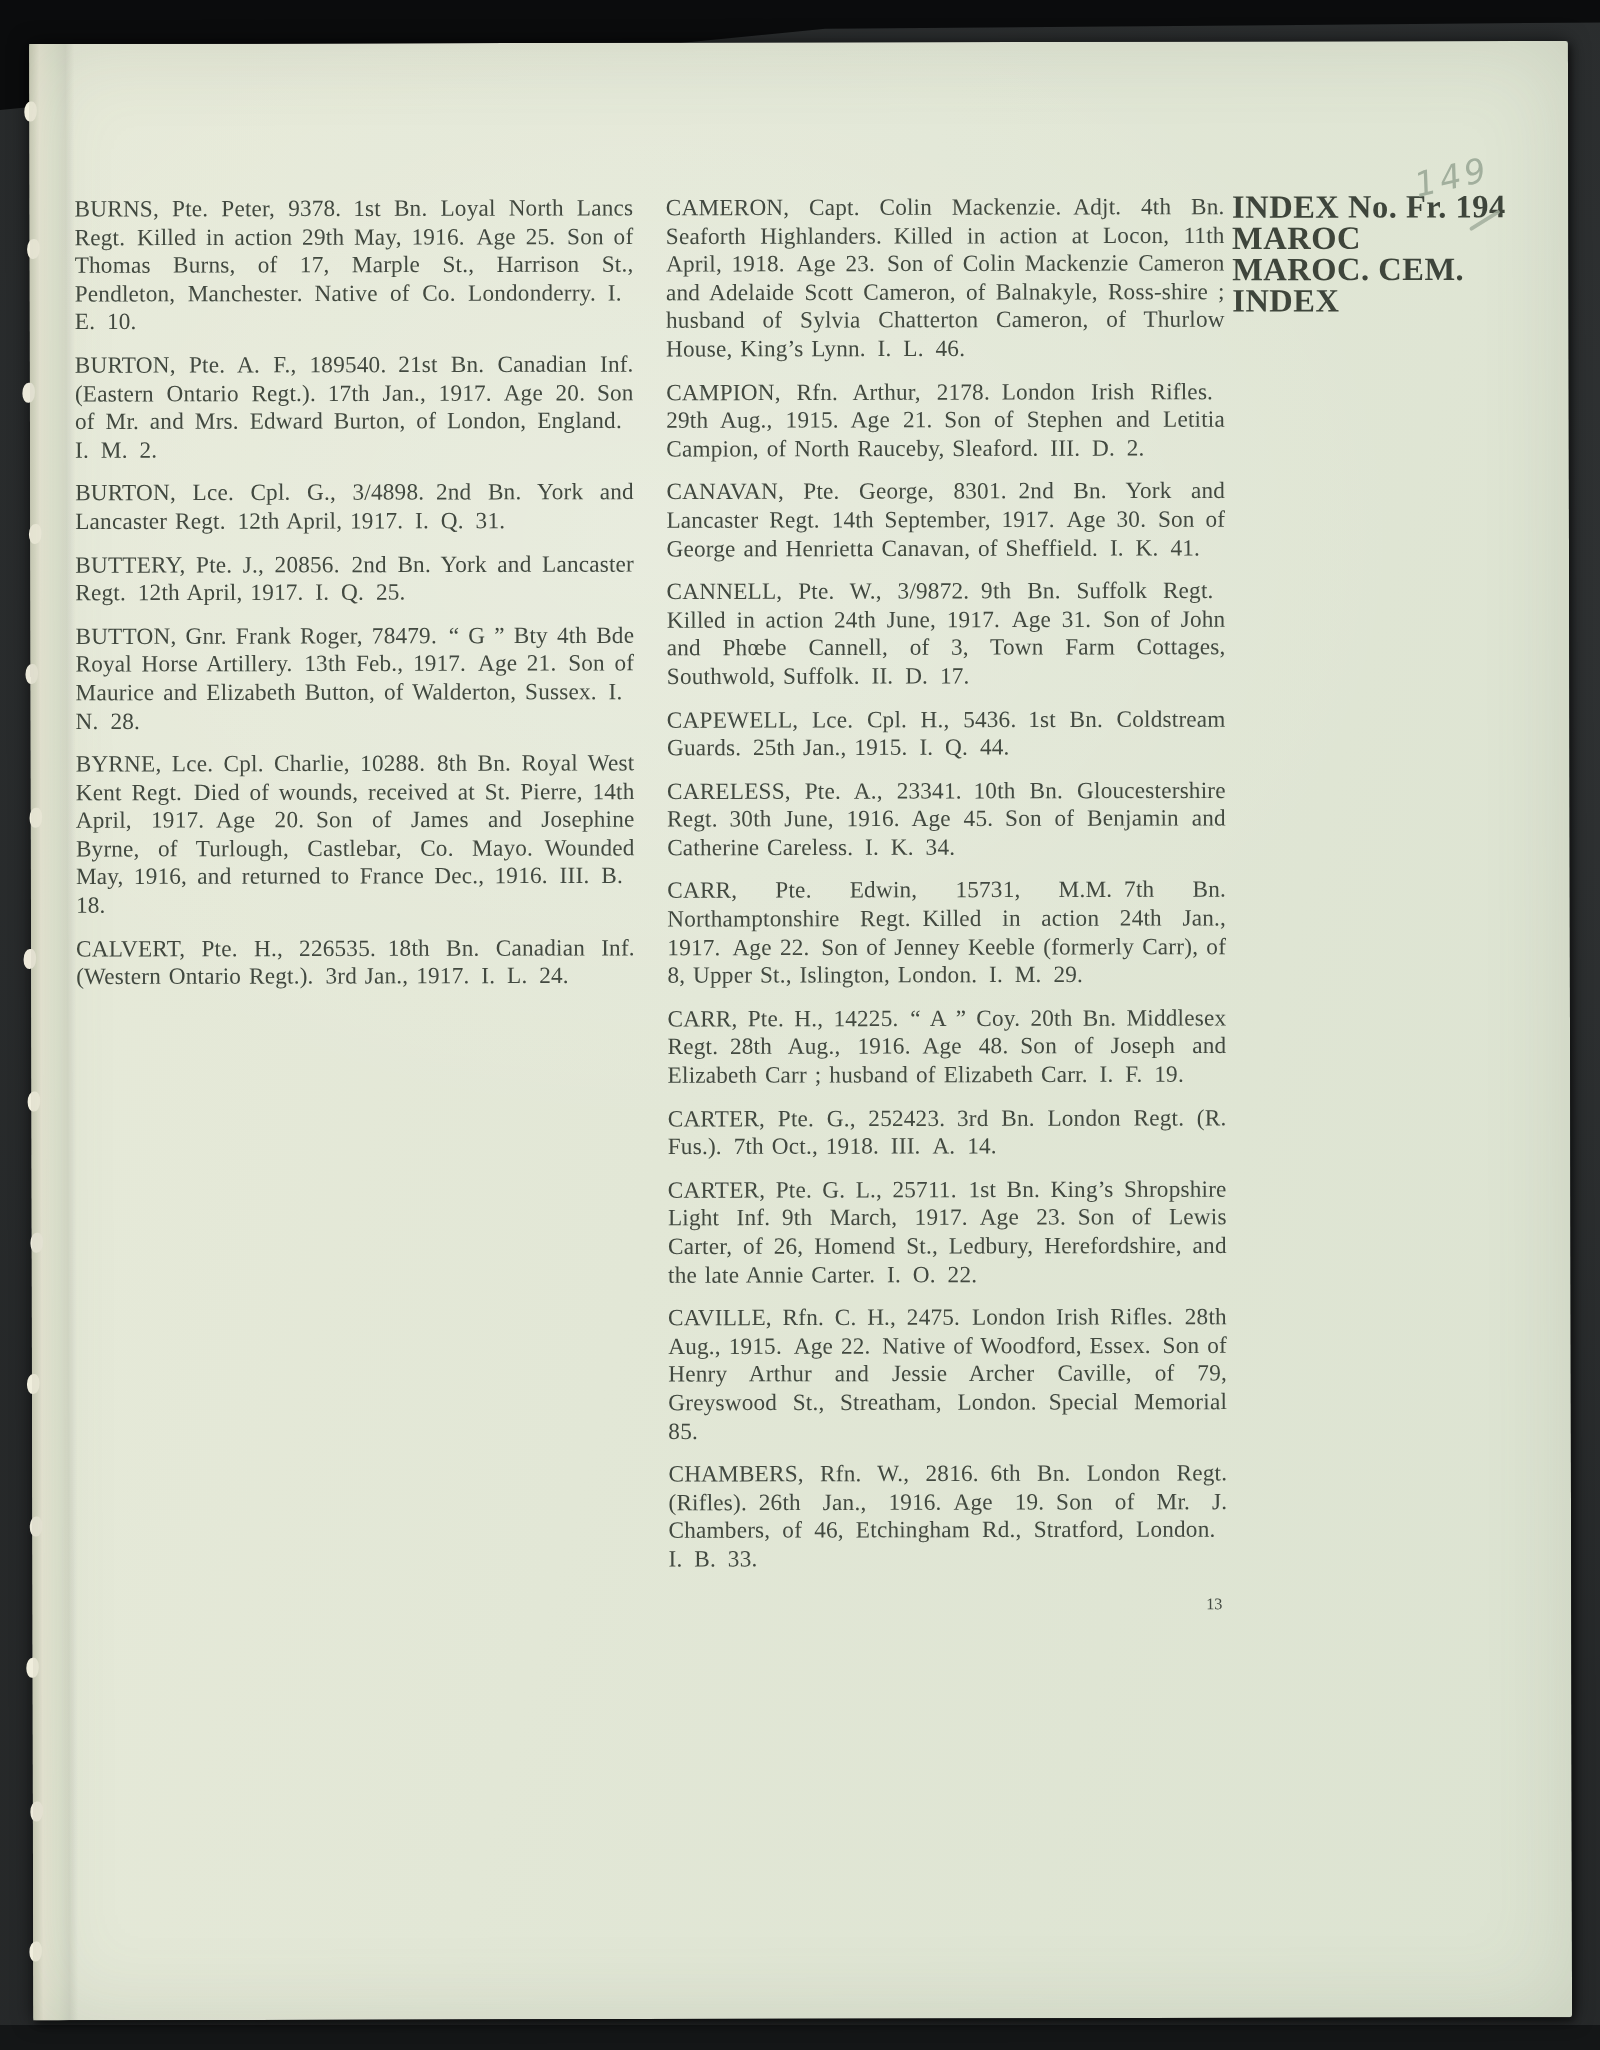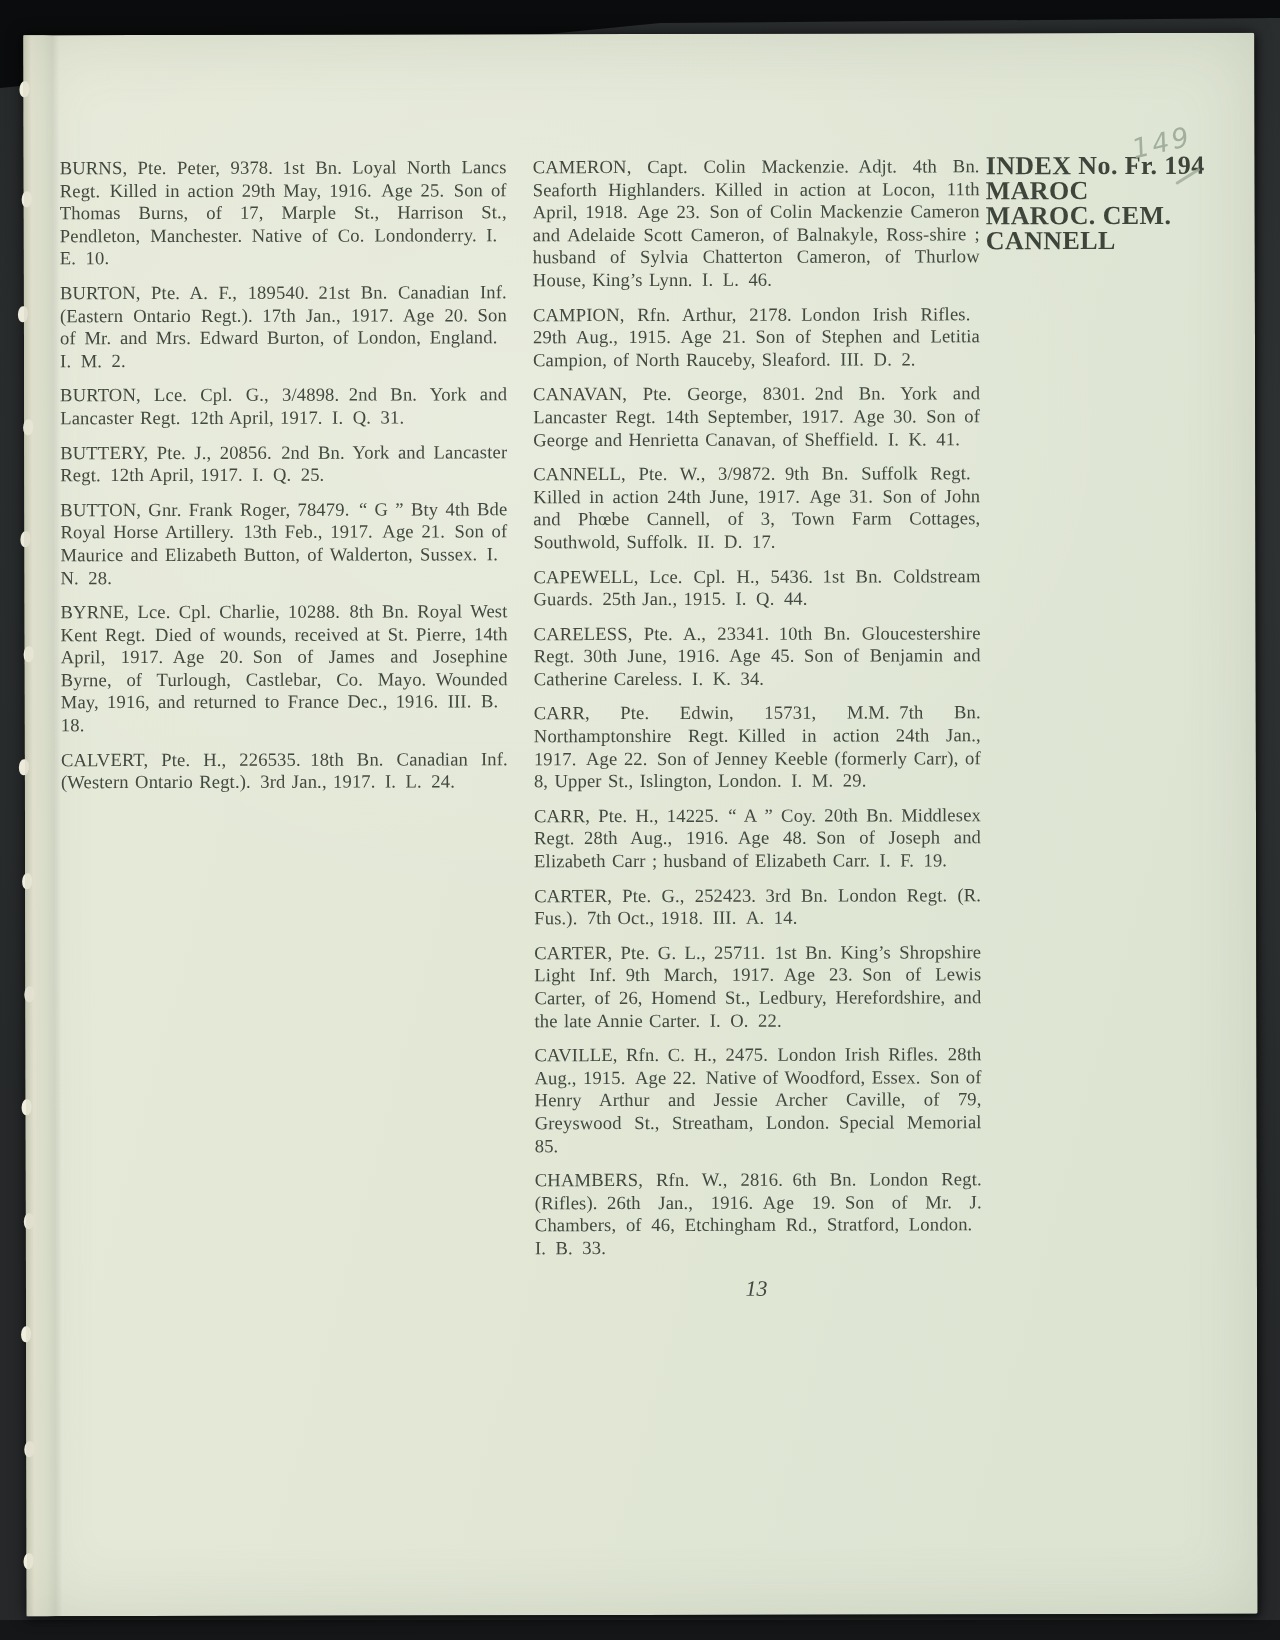--- a/index.html
+++ b/index.html
@@ -57,22 +57,22 @@
     font-size:18.6px;line-height:22.6px;
     text-align:justify;letter-spacing:0.15px;word-spacing:1.5px;
   }
   .index-block{
     position:absolute;left:962px;top:120px;
     font-size:26px;line-height:25px;letter-spacing:0.4px;color:#3e453b;
     white-space:nowrap;
     font-weight:bold;
   }
   .page-number{
-    margin-top:16px;text-align:center;padding-right:4px;
-    font-size:22px;color:#424940;font-style:italic;
+    margin-top:16px;text-align:right;padding-right:4px;
+    font-size:13px;color:#424940;
   }
   .pencil{
     position:absolute;left:1108px;top:94px;
     font-family:"DejaVu Sans",sans-serif;font-style:italic;
     font-size:27px;color:#9dab99;letter-spacing:3px;
     transform:rotate(-13deg);opacity:0.92;
   }
   .pencil-strike{
     position:absolute;left:1150px;top:142px;width:28px;height:2.5px;
     background:#a2ae9c;transform:rotate(-32deg);border-radius:2px;opacity:0.85;
@@ -115,21 +115,21 @@
         <p class="entry">CARTER, Pte. G. L., 25711. 1st Bn. King’s Shropshire Light Inf. 9th March, 1917. Age 23. Son of Lewis Carter, of 26, Homend St., Ledbury, Herefordshire, and the late Annie Carter. I. O. 22.</p>
         <p class="entry">CAVILLE, Rfn. C. H., 2475. London Irish Rifles. 28th Aug., 1915. Age 22. Native of Woodford, Essex. Son of Henry Arthur and Jessie Archer Caville, of 79, Greyswood St., Streatham, London. Special Memorial 85.</p>
         <p class="entry">CHAMBERS, Rfn. W., 2816. 6th Bn. London Regt. (Rifles). 26th Jan., 1916. Age 19. Son of Mr. J. Chambers, of 46, Etchingham Rd., Stratford, London. I. B. 33.</p>
         <div class="page-number">13</div>
       </div>
 
       <div class="index-block">
         <div>INDEX No. Fr. 194</div>
         <div>MAROC</div>
         <div>MAROC. CEM.</div>
-        <div>CANNELL</div>
+        <div>INDEX</div>
       </div>
 
       <div class="pencil">149</div>
       <div class="pencil-strike"></div>
 
     </div>
   </div>
 </div>
 
 </body></html>

